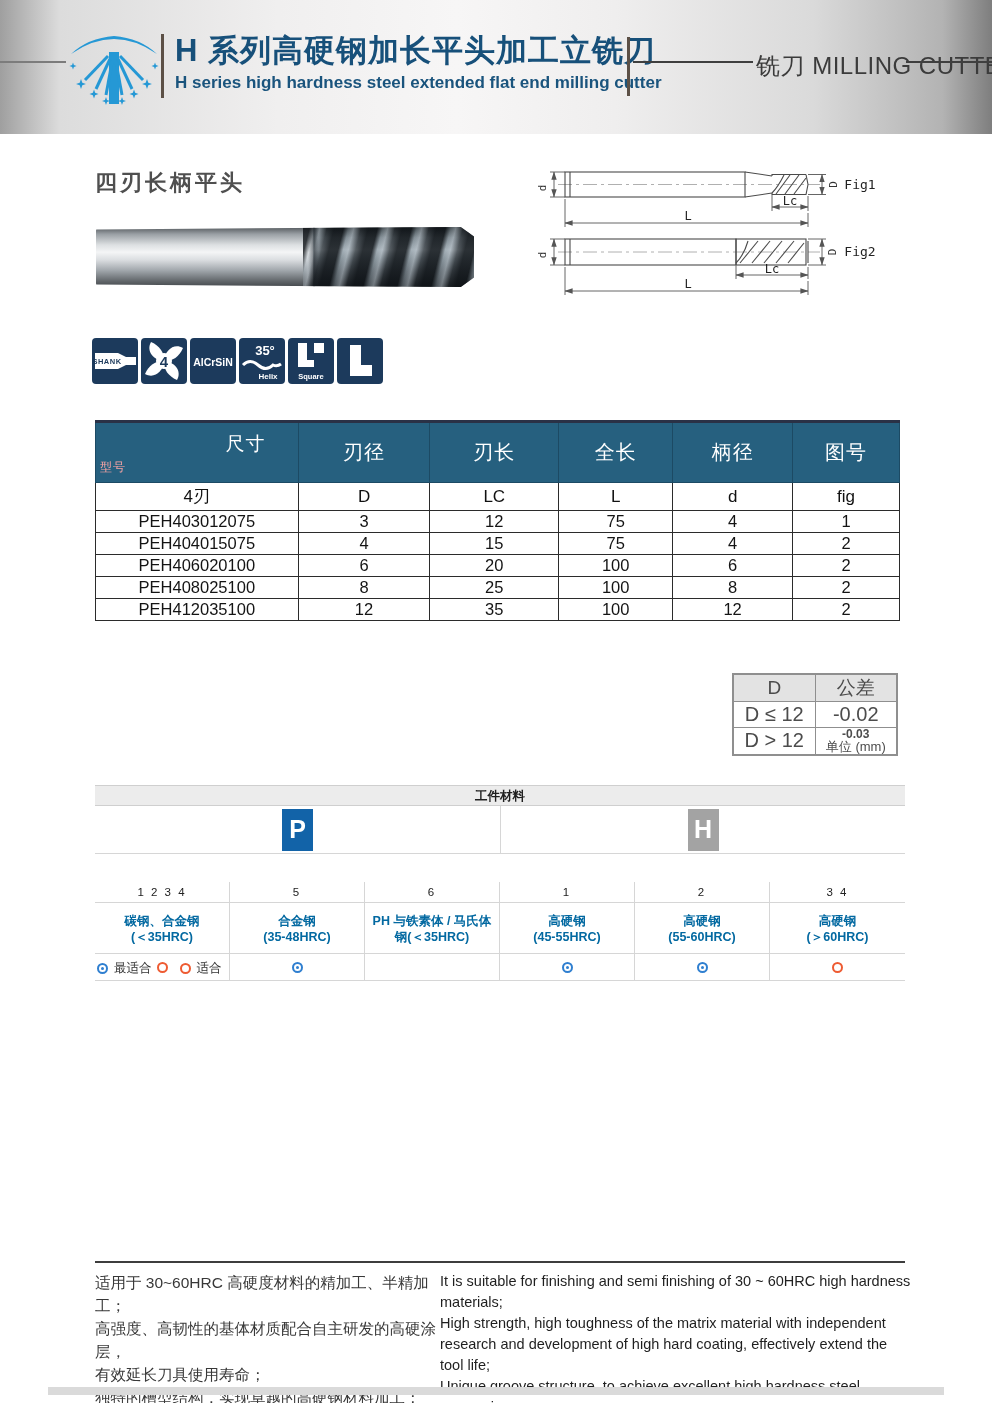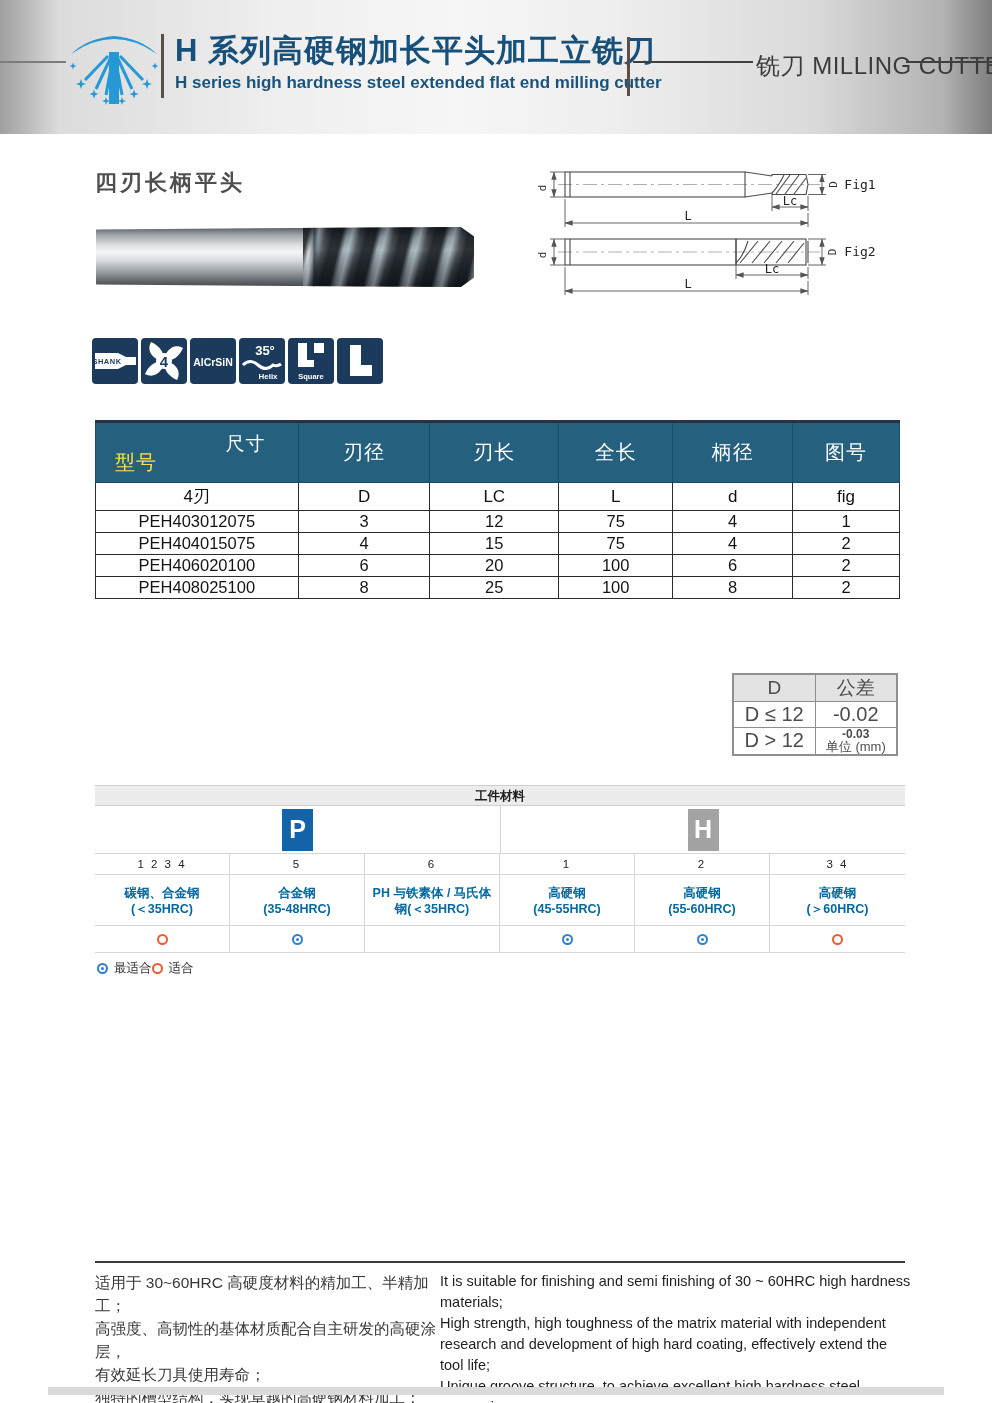--- a/index.html
+++ b/index.html
@@ -53,21 +53,21 @@
                border:1px solid #1f1f1f; border-top:3px solid #2a3146; }
   table.spec td { border:1px solid #2b2b2b; text-align:center; vertical-align:middle; overflow:hidden; }
   tr.sphead { height:61px; }
   tr.sphead td { background:#26607f; color:#fff; font-size:20px; letter-spacing:1px; border-color:#1c4a64; }
   tr.spsub  { height:28px; }
   tr.spsub td { font-size:17px; color:#111; }
   tr.sprow  { height:22px; }
   tr.sprow td { font-size:16.5px; color:#141414; }
   td.diag { position:relative;
             background:#26607f linear-gradient(to top right, rgba(0,0,0,0) calc(50% - 1px), #ffffff calc(50% - 1px), #ffffff calc(50% + 1px), rgba(0,0,0,0) calc(50% + 1px)); }
-  td.diag .bl { position:absolute; left:19px; bottom:6px; font-size:20px; color:#fde047; }
+  td.diag .bl { position:absolute; left:4px; bottom:6px; font-size:12px; color:#fca5a5; }
   td.diag .tr { position:absolute; right:32px; top:8px; font-size:19px; color:#fff; }
 
   
   table.tol { position:absolute; left:732px; top:673px; width:166px; border-collapse:collapse; table-layout:fixed;
               border:2px solid #8f8f8f; }
   table.tol td { border:1px solid #8f8f8f; text-align:center; vertical-align:middle; color:#4c4c4c; }
   tr.tolh { height:24px; } tr.tolh td { background:#e3e3e3; font-size:19px; }
   tr.tol1 { height:26px; } tr.tol1 td { font-size:20px; }
   tr.tol2 { height:27px; } tr.tol2 td { font-size:20px; }
   .tol-small { font-size:12px; line-height:13px; display:block;font-weight:bold; }
@@ -80,33 +80,33 @@
   .mat .cell:last-child { border-right:none; }
   .mat-title { height:21px; line-height:21px; background:#ececec; border-top:1px solid #cfcfcf; border-bottom:1px solid #cfcfcf;
                text-align:center; font-size:12.5px; font-weight:bold; color:#1e1e1e; }
   .mat-ph { height:48px; display:flex; border-bottom:1px solid #d6d6d6; }
   .mat-ph .half { width:50%; display:flex; align-items:center; justify-content:center; }
   .mat-ph .half+.half { border-left:1px solid #d6d6d6; }
   .grade { width:31px; height:42px; display:flex; align-items:center; justify-content:center;
            color:#fff; font-size:25px; font-weight:bold; }
   .grade.p { background:#1263a8; }
   .grade.h { background:#a3a3a3; }
-  .mat-num { height:21px; border-bottom:1px solid #d6d6d6; }
+  .mat-num { height:21px; border-bottom:1px solid #d6d6d6;margin-top:28px; }
   .mat-num .cell { font-size:11.5px; color:#222; line-height:21px; letter-spacing:2px; }
   .mat-name { height:51px; border-bottom:1px solid #d6d6d6; }
   .mat-name .cell { font-size:12.5px; font-weight:600; color:#0369a1; line-height:16px; padding-top:10px; }
   .mat-sym { height:27px; border-bottom:1px solid #d6d6d6; }
   .mat-sym .cell { display:flex; align-items:center; justify-content:center; }
 
   .sym { width:11px; height:11px; border-radius:50%; display:inline-block; position:relative; }
   .sym.r-best { border:2px solid #2f7fd0; }
   .sym.r-best::after { content:''; position:absolute; left:2px; top:2px; right:2px; bottom:2px; border-radius:50%; background:#2f7fd0; }
   .sym.r-suitable { border:2px solid #ee5b32; }
 
-  .legend { position:absolute; left:97px; top:960px; display:flex; align-items:center; }
+  .legend { position:absolute; left:97px; top:960px; display:flex; gap:28px; align-items:center; }
   .legend .item { display:flex; align-items:center; gap:6px; font-size:12.5px; color:#333; }
 
   
   .rule { position:absolute; left:95px; top:1261px; width:810px; height:2px; background:#3d3d3d; }
   .notes-cn { position:absolute; left:95px; top:1271px; width:348px; font-size:15.5px; line-height:23px; color:#383838; white-space:pre-line; }
   .notes-en { position:absolute; left:440px; top:1271px; width:472px; font-size:14.5px; line-height:21px; color:#1f1f1f; white-space:pre-line; }
   .foot-bar { position:absolute; left:48px; top:1387px; width:896px; height:8px; background:#dadada; }
 
   svg text { font-family:"DejaVu Sans Mono", monospace; }
   svg text.sans { font-family:"Liberation Sans", sans-serif; }
@@ -338,20 +338,28 @@
         <td>2</td>
       </tr>
       <tr class="sprow">
         <td>PEH408025100</td>
         <td>8</td>
         <td>25</td>
         <td>100</td>
         <td>8</td>
         <td>2</td>
       </tr>
+      <tr class="sprow">
+        <td>PEH412035100</td>
+        <td>12</td>
+        <td>35</td>
+        <td>100</td>
+        <td>12</td>
+        <td>2</td>
+      </tr>
     </tbody>
   </table>
 
   <table class="tol">
     <colgroup>
         <col style="width:50%">
         <col style="width:50%">
       </colgroup>
     <tbody>
       <tr class="tolh">

